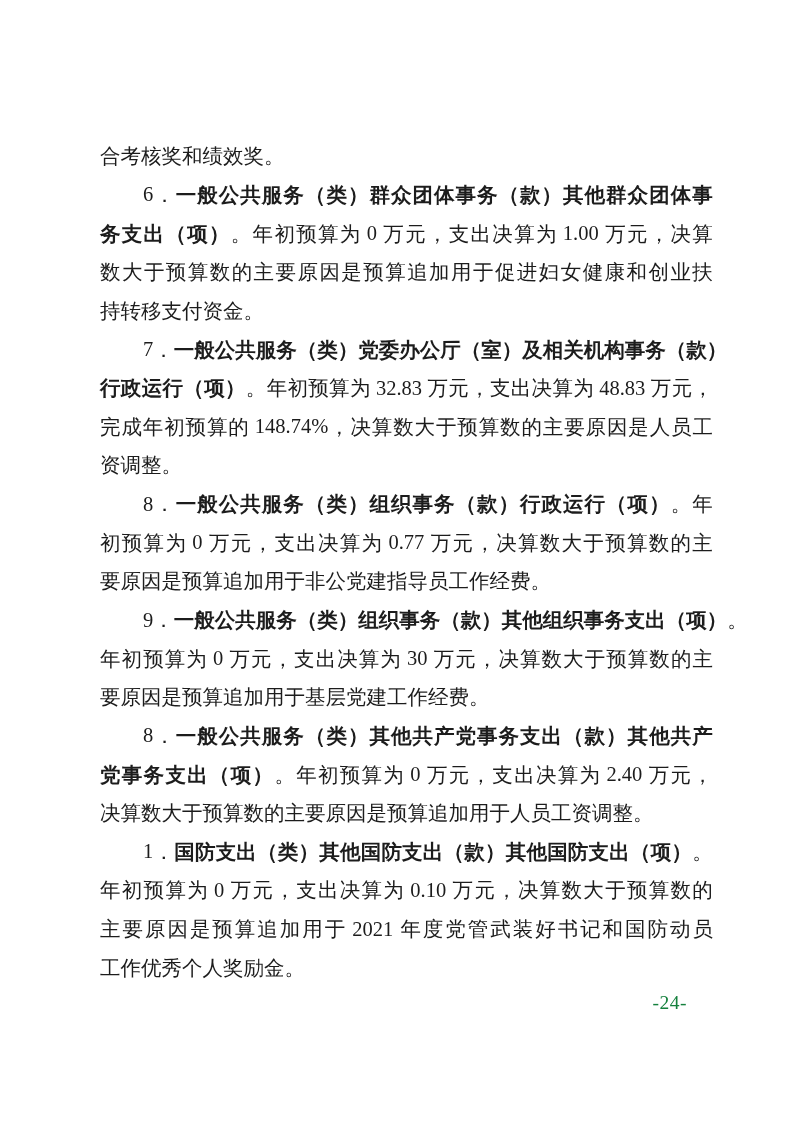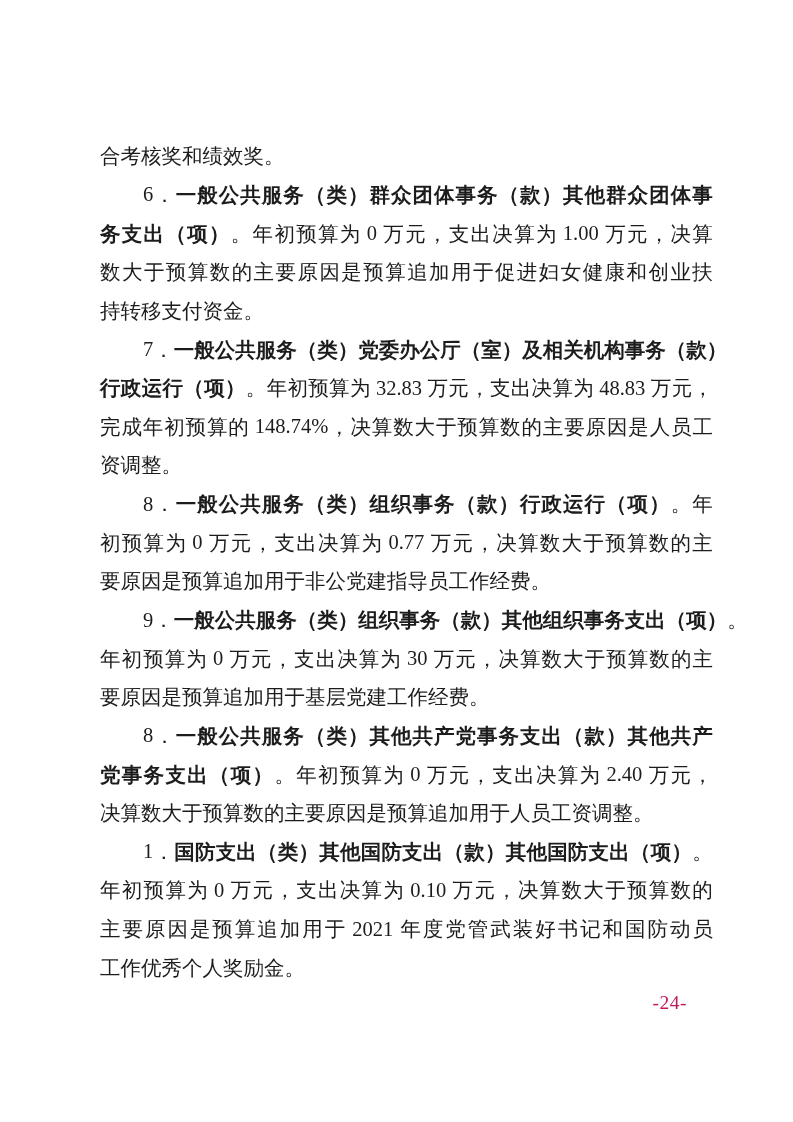--- a/index.html
+++ b/index.html
@@ -48,21 +48,21 @@
   }
   .tok {
     white-space: pre;
   }
   .page-number {
     position: absolute;
     top: 992px;
     right: 106px;
     font-size: 19.5px;
     letter-spacing: 0.5px;
-    color: #be185d;
+    color: #15803d;
     font-family: Liberation Serif, serif;
   }
 </style>
 </head>
 <body>
 
 <div class="page">
   <div class="text-block">
       <div class="line">
         <span class="seg"><span class="tok">合</span><span class="tok">考</span><span class="tok">核</span><span class="tok">奖</span><span class="tok">和</span><span class="tok">绩</span><span class="tok">效</span><span class="tok">奖</span><span class="tok">。</span></span>

